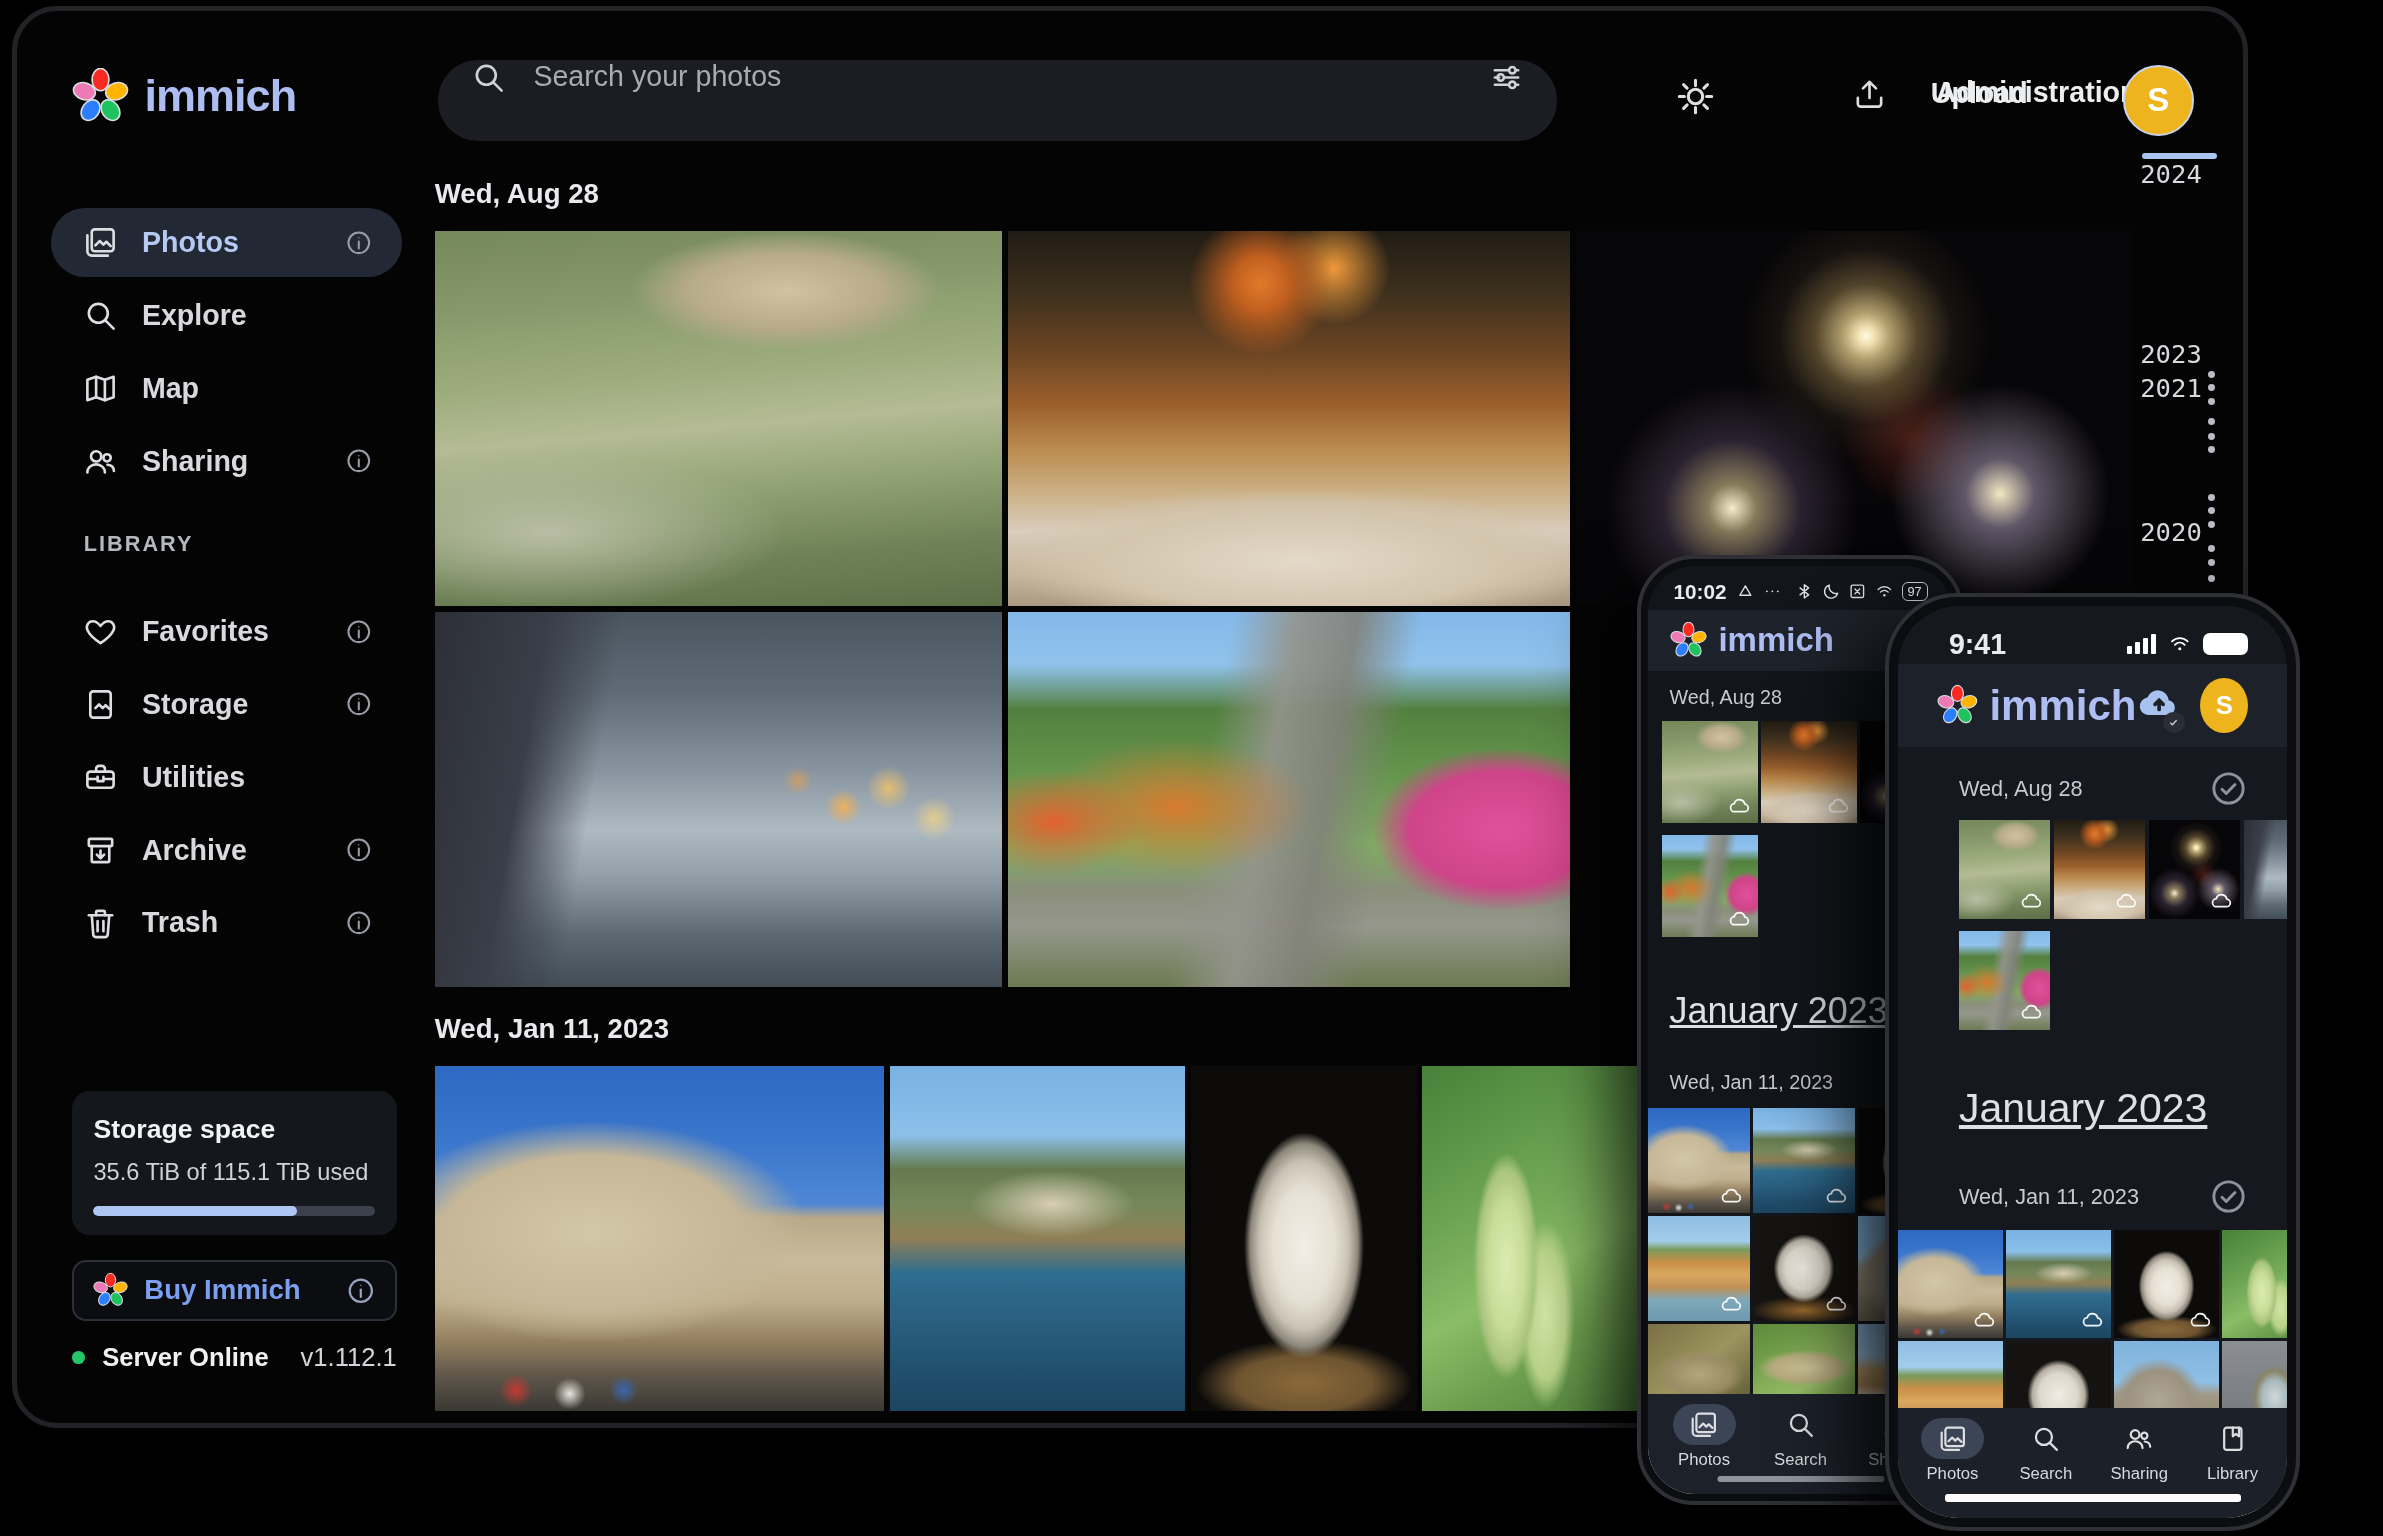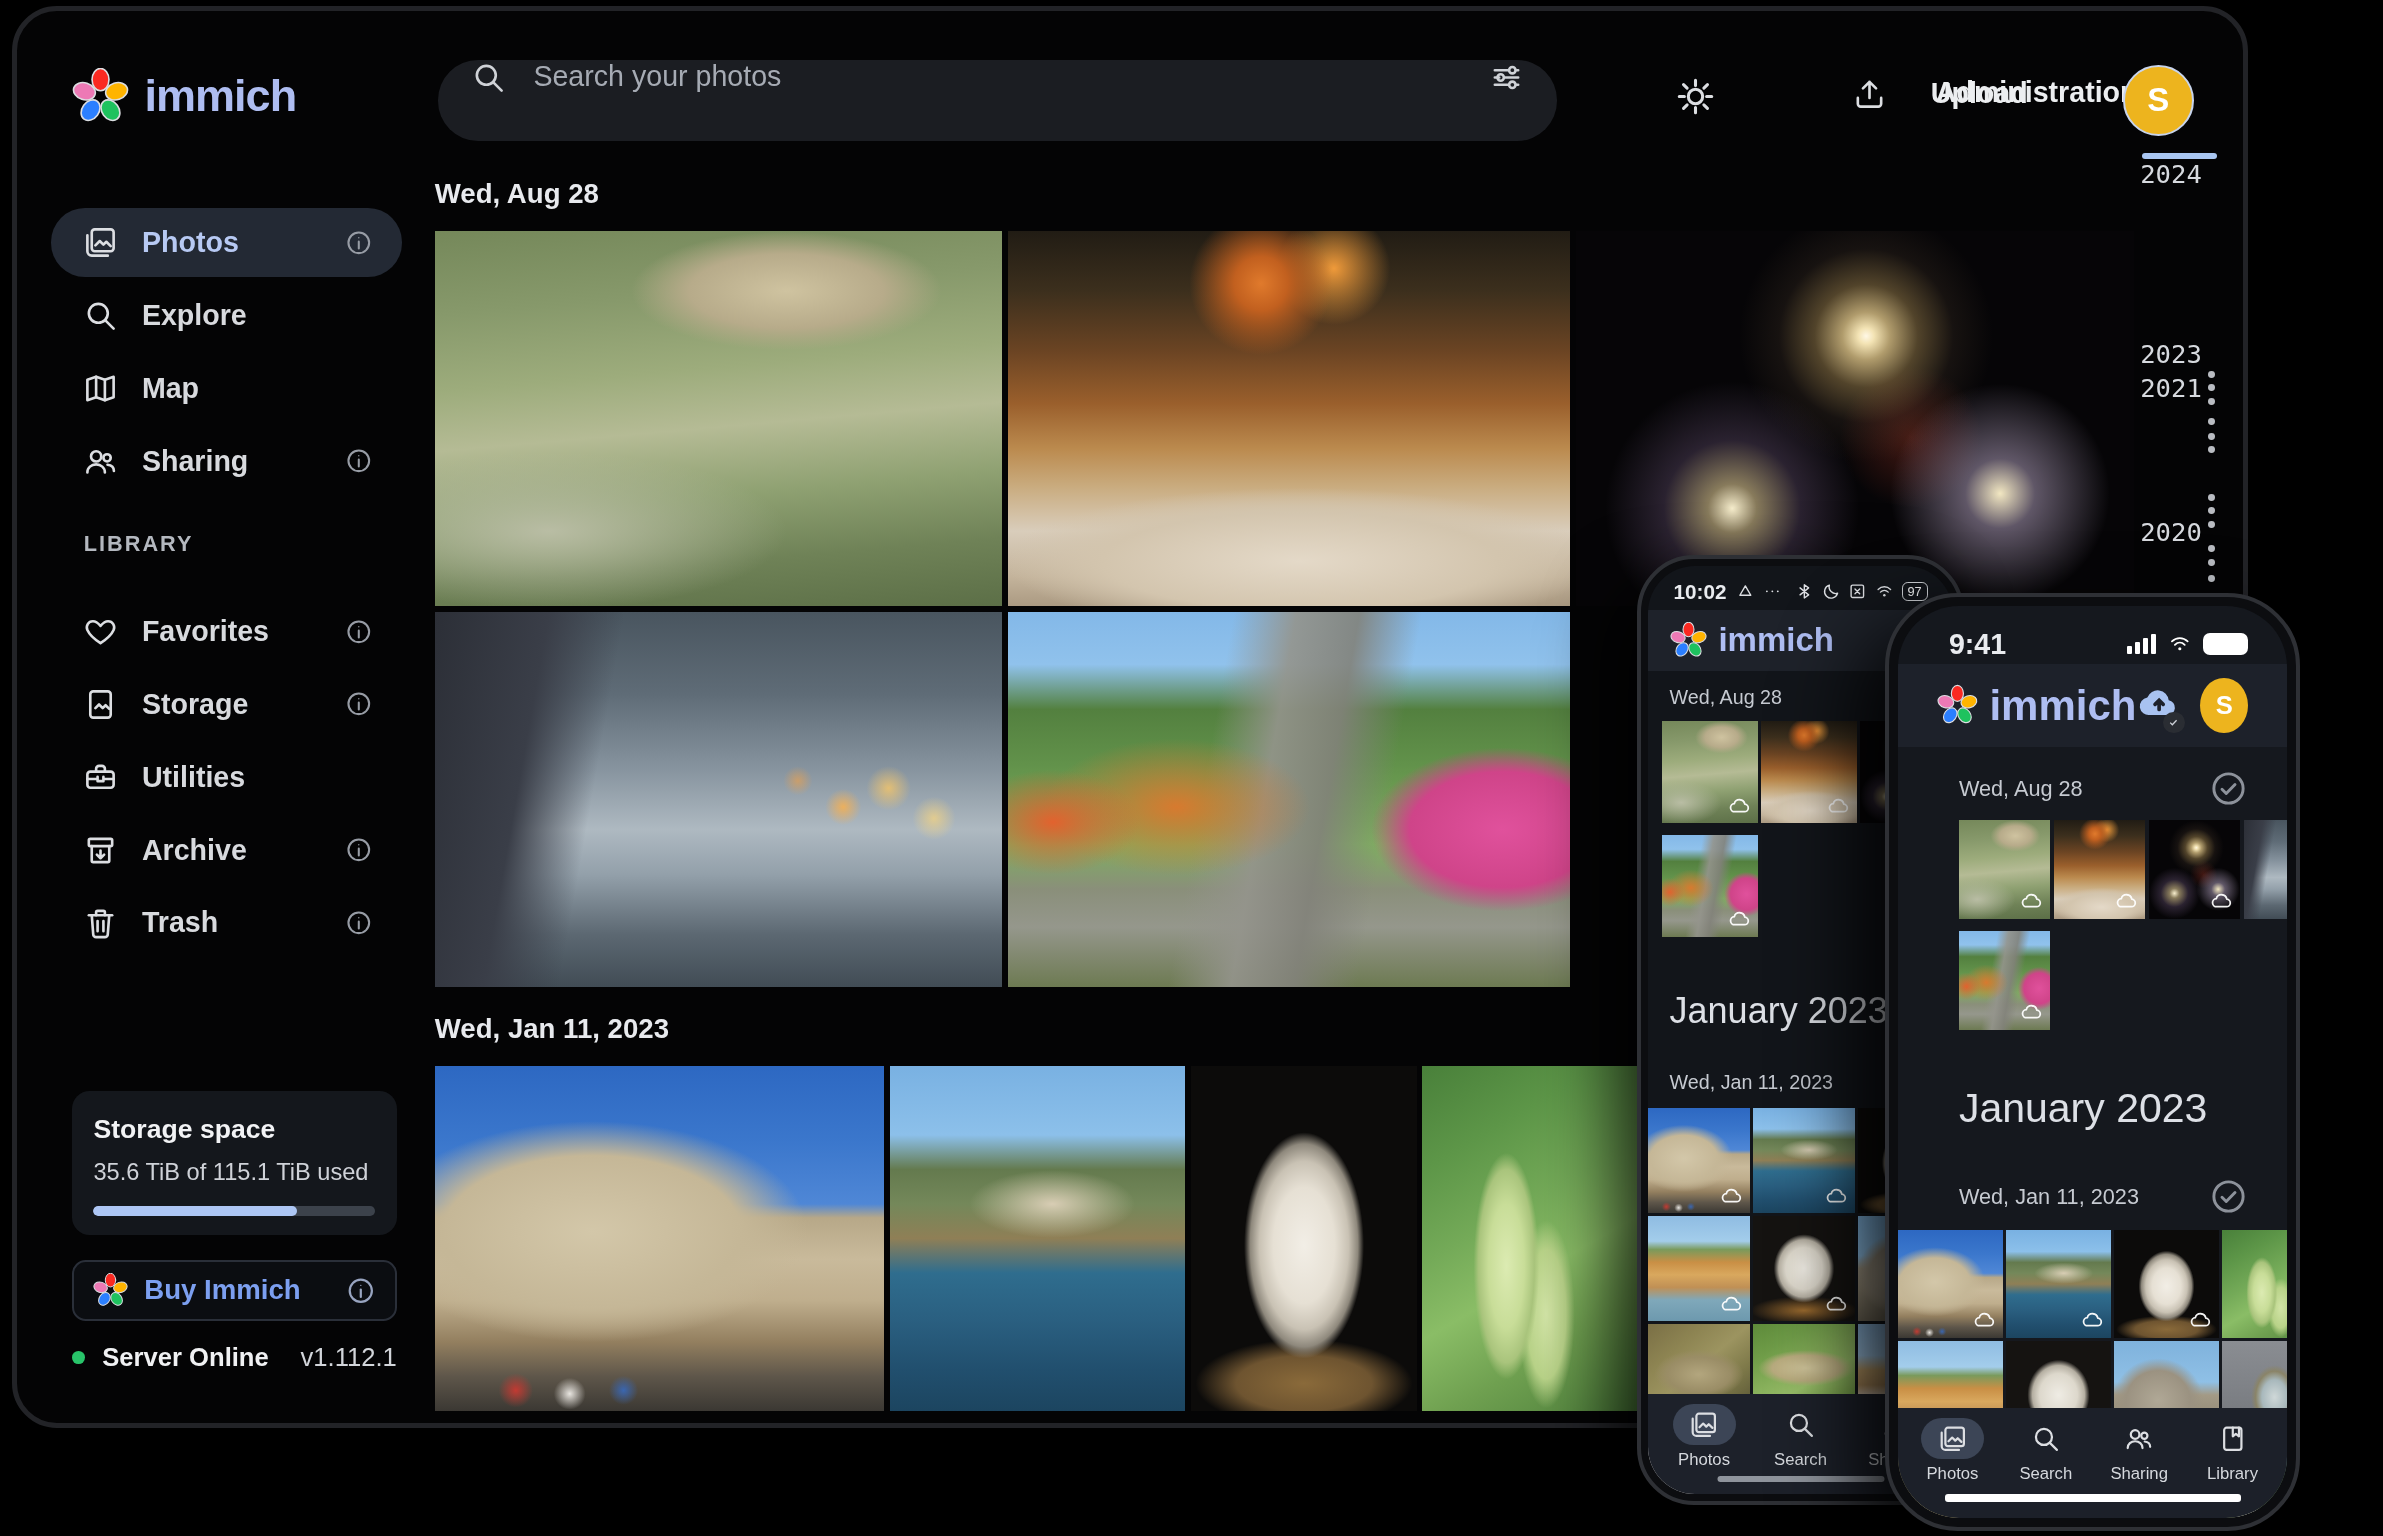--- a/index.html
+++ b/index.html
@@ -123,21 +123,21 @@
   .ckc { width:39px; height:39px; color:#8d929b; }
   .tilerow { display:flex; gap:3px; padding-left:13.8px; margin-top:11.8px; }
   .p-ios .tilerow { padding-left:61px; gap:3.9px; }
   .tile { position:relative; width:96px; height:102px; flex:0 0 auto; }
   .p-ios .tile { width:91px; height:99px; }
   .grid-bleed .tilerow { padding-left:0; margin-top:0; margin-bottom:3px; }
   .grid-bleed .tile { width:102px; height:105px; }
   .p-ios .grid-bleed .tilerow { padding-left:0; gap:3px; }
   .p-ios .grid-bleed .tile { width:105px; height:108px; }
   .cloud-badge { position:absolute; right:5.9px; bottom:5.9px; width:23.6px; height:23.6px; color:#fff; opacity:.95; }
-  .pmonth { color:#dde0e6; font-size:36px; font-weight:400; padding:53px 21.7px 0 21.7px; }
+  .pmonth { color:#dde0e6; font-size:36px; font-weight:400; padding:53px 21.7px 0 21.7px;text-decoration:underline; }
   .p-ios .pmonth { font-size:41px; padding:55px 39px 0 61px; }
   .pjdate { margin-top:23.6px; margin-bottom:13.8px; }
   .pnav { position:absolute; left:0; right:0; bottom:0; height:100px; background:#1d212a;
     display:flex; justify-content:space-around; align-items:flex-start; padding:9.9px 7.9px 0 7.9px; }
   .p-ios .pnav { height:110px; background:#1c2029; }
   .pnav-item { display:flex; flex-direction:column; align-items:center; width:85px; cursor:pointer; }
   .pnav-pill { width:63px; height:41px; border-radius:20.7px; display:flex; align-items:center;
     justify-content:center; color:#dadce1; }
   .pnav-item.active .pnav-pill { background:#3c4556; color:#b9c9f0; }
   .pnav-pill .icon { width:29.6px; height:29.6px; }

